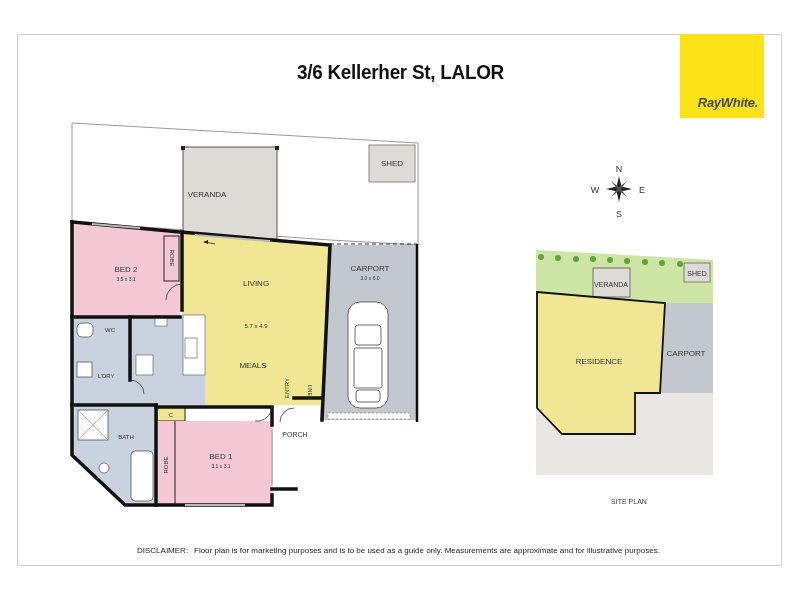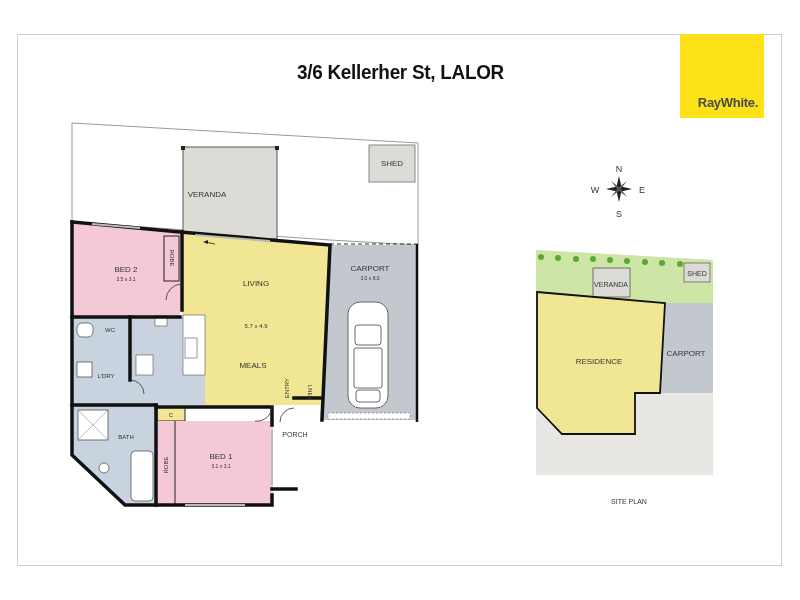--- a/index.html
+++ b/index.html
@@ -1,20 +1,20 @@
 <!DOCTYPE html>
 <html><head>
 <meta charset="utf-8">
 <style>
   html, body { margin:0; padding:0; background:#ffffff; }
   body { width:800px; height:600px; position:relative; overflow:hidden; font-family:"Liberation Sans", sans-serif; }
   .frame { position:absolute; left:17px; top:34px; width:765px; height:532px; border:1px solid #cfcfcf; box-sizing:border-box; }
   .title { position:absolute; left:297px; top:60px; font-size:21px; font-weight:bold; color:#111; letter-spacing:-0.3px; transform:scaleX(0.9); transform-origin:left; }
   .logo { position:absolute; left:680px; top:34px; width:84px; height:84px; background:#fde21a; }
-  .logo span { position:absolute; right:6px; bottom:8px; font-size:13px; font-weight:bold; color:#4a4a4a; letter-spacing:-0.3px; }
+  .logo span { position:absolute; right:6px; bottom:8px; font-size:13px; font-weight:bold; font-style:italic; color:#4a4a4a; letter-spacing:-0.3px; }
   svg { position:absolute; left:0; top:0; }
   .lbl { font-family:"Liberation Sans", sans-serif; fill:#333; }
   .disclaimer { position:absolute; left:137px; top:546px; font-size:8px; color:#222; line-height:10px; }
   .disclaimer .d-label { display:inline-block; width:57px; }
   .disclaimer .d-line2 { padding-left:57px; }
 </style>
 </head>
 <body>
 
 <div class="frame"></div>
@@ -154,13 +154,14 @@
     <polygon points="537,292 665,303 660,393 635,393 635,434 562,434 537,408" fill="#f0e694" stroke="#111" stroke-width="1.8"></polygon>
     <text class="lbl" x="599" y="364" font-size="8" text-anchor="middle">RESIDENCE</text>
     <text class="lbl" x="686" y="356" font-size="8" text-anchor="middle">CARPORT</text>
     <text class="lbl" x="611" y="287" font-size="7" text-anchor="middle">VERANDA</text>
     <text class="lbl" x="697" y="276" font-size="7" text-anchor="middle">SHED</text>
     <text class="lbl" x="629" y="504" font-size="7" text-anchor="middle">SITE PLAN</text>
   </g>
 </svg>
 
 <div class="disclaimer">
+  <div><span class="d-label">DISCLAIMER:</span><span>Floor plan is for marketing purposes and is to be used as a guide only.  Measurements are approximate and for illustrative purposes.</span></div>
 </div>
 
 </body></html>

